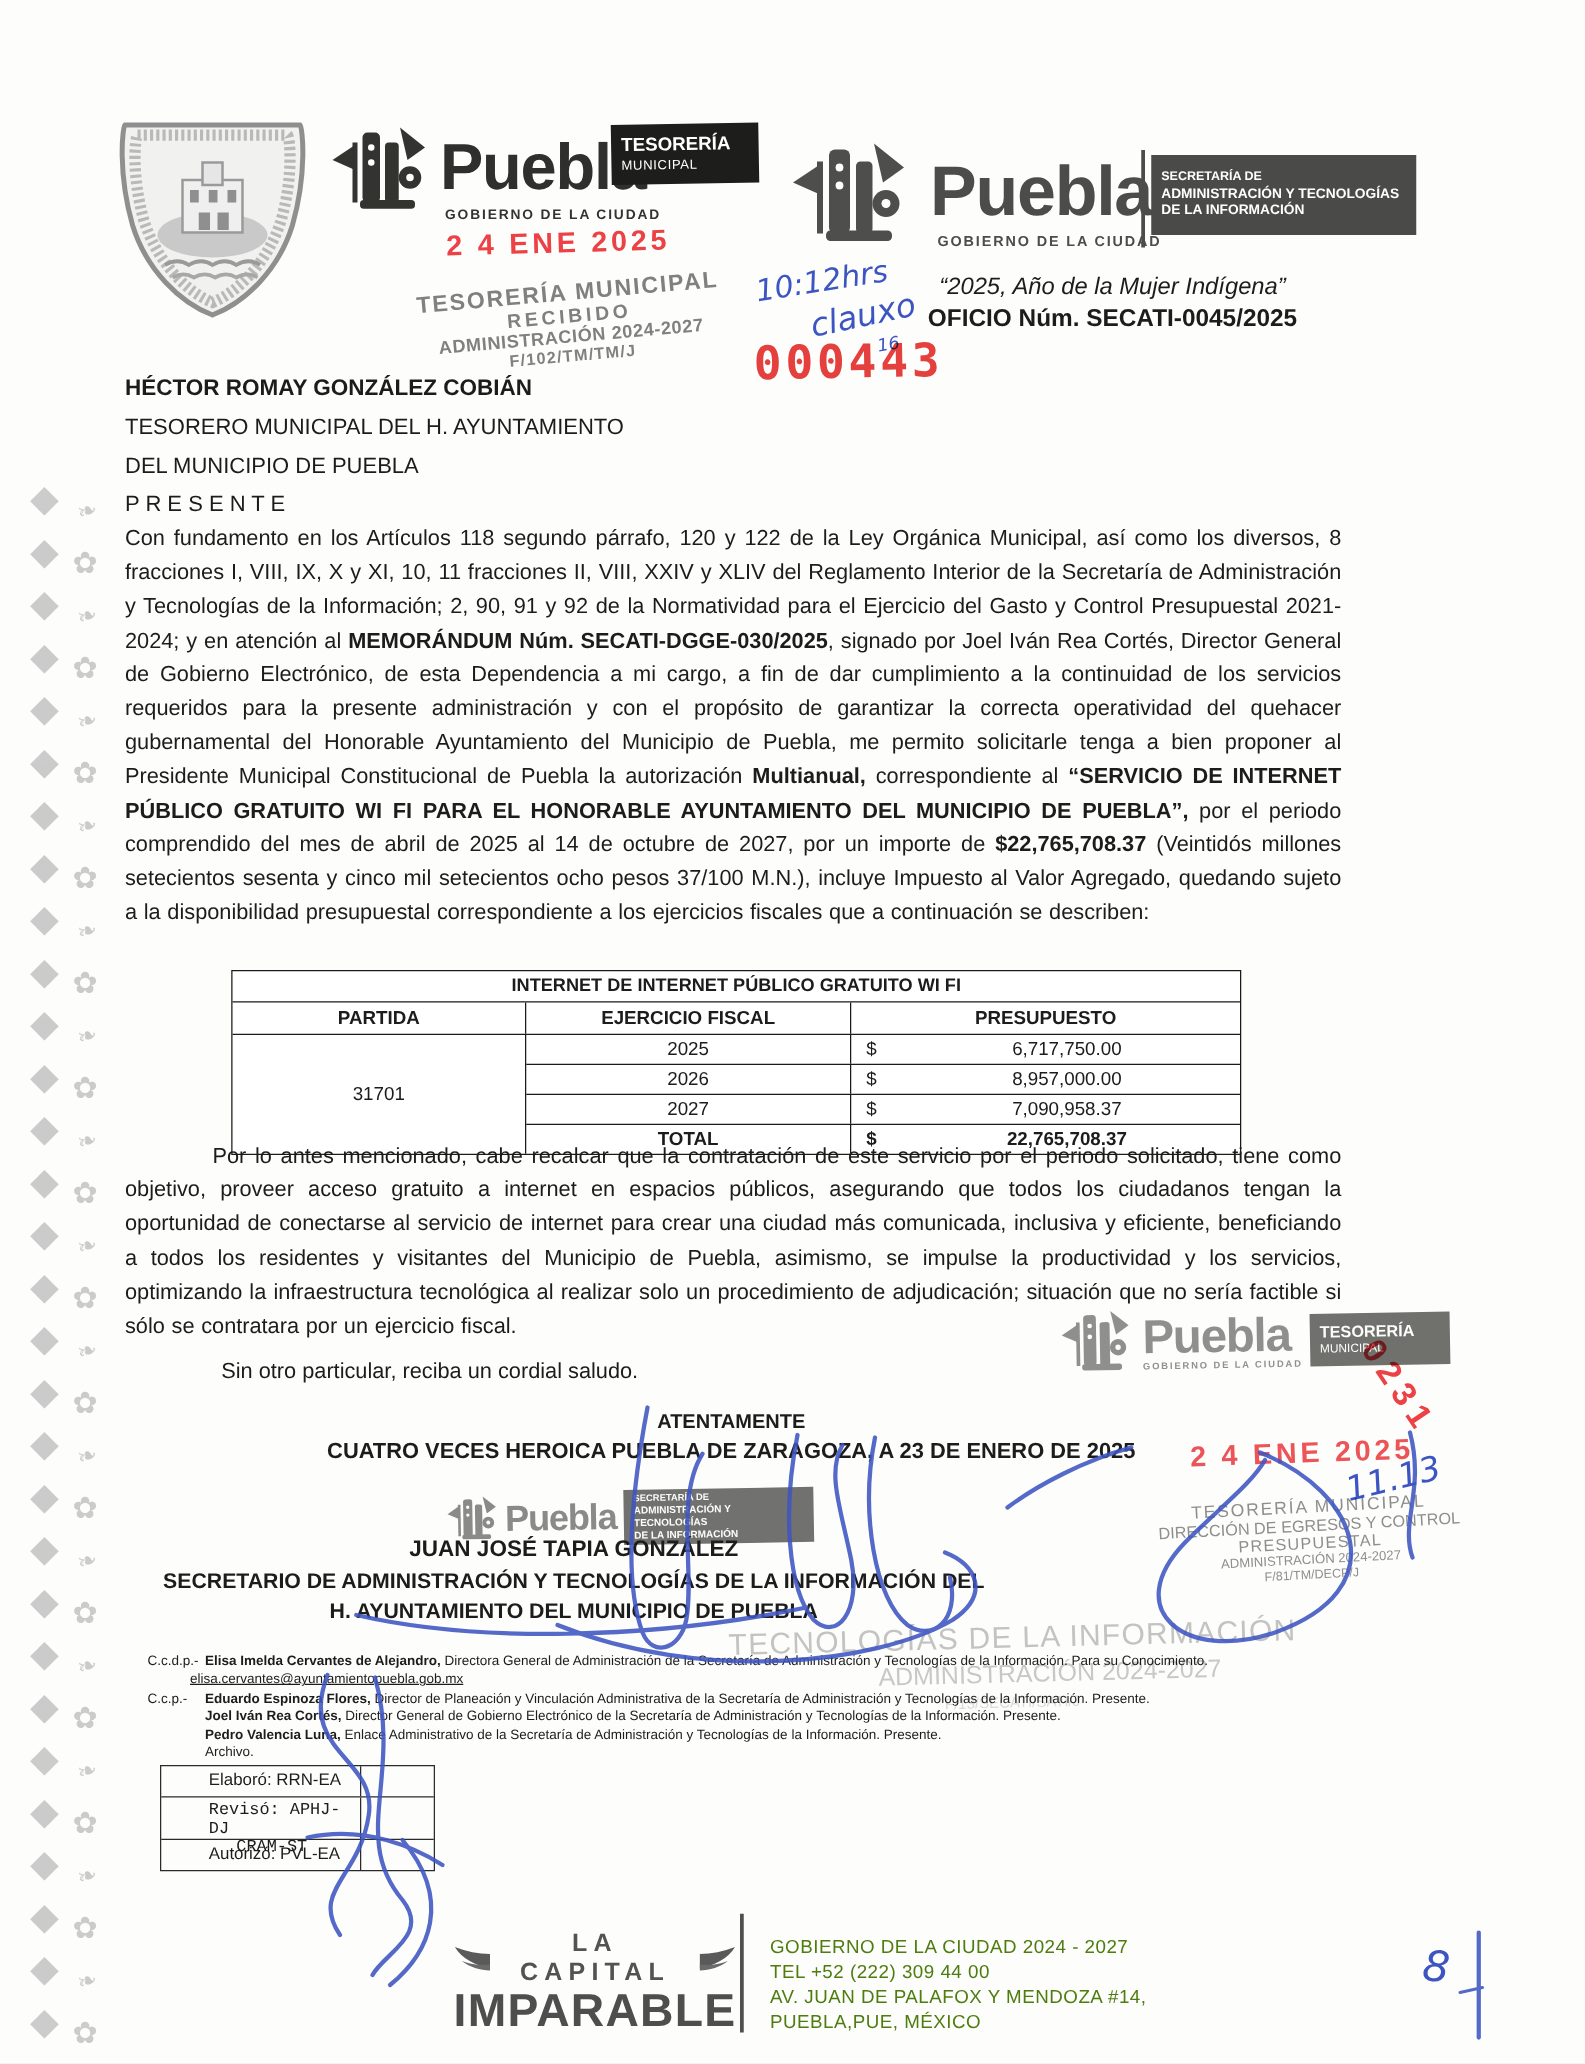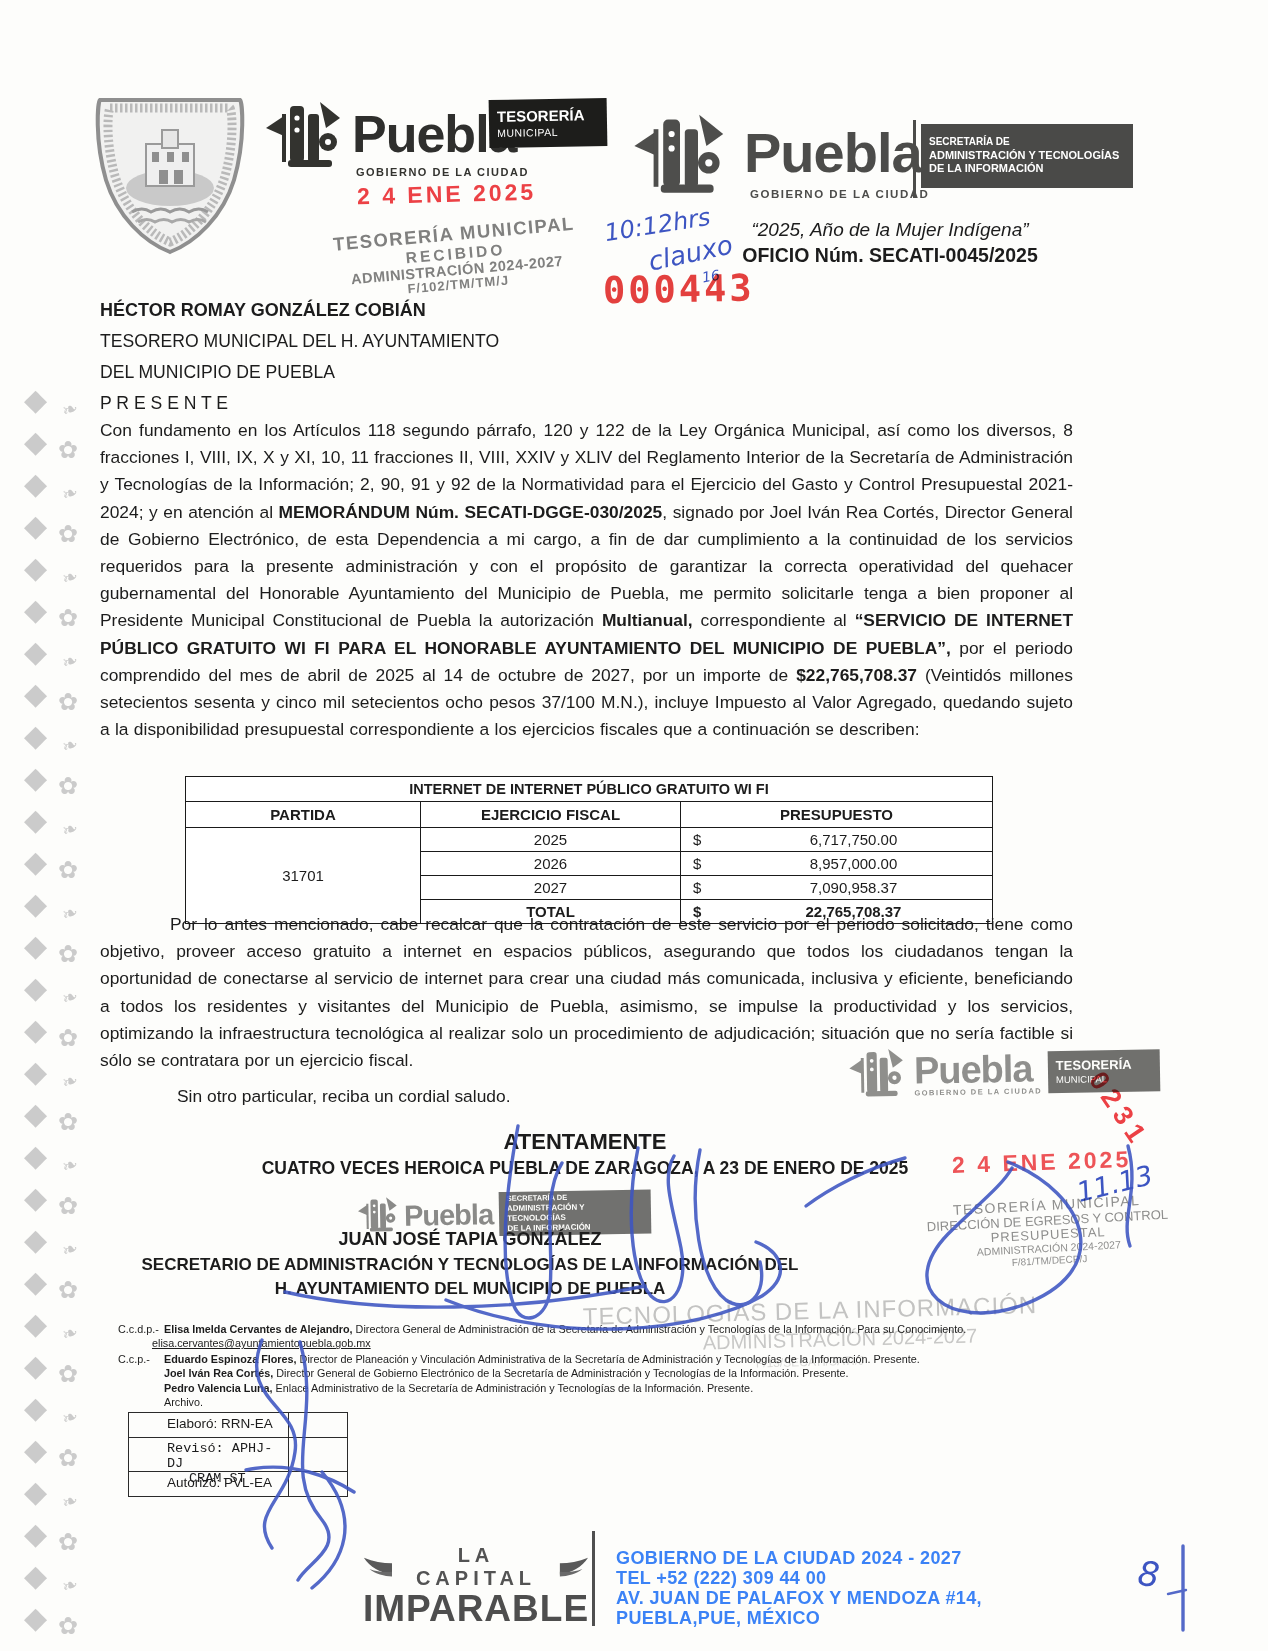--- a/index.html
+++ b/index.html
@@ -44,21 +44,21 @@
   .cc-row{display:flex;}
   .cc-label{width:46px;flex:none;}
   .cc-email{margin-left:34px;text-decoration:underline;}
   
   .appr{border:1.5px solid #2a2a2a;width:218px;font-size:13.5px;background:transparent;}
   .appr-row{display:flex;border-bottom:1.5px solid #2a2a2a;}
   .appr-row:last-child{border-bottom:none;}
   .appr-l{width:128px;border-right:1.5px solid #2a2a2a;padding:3px 0 3px 6px;box-sizing:border-box;margin-left:32px;}
   .appr-r{flex:1;}
   
-  .foot{color:#3b82f6;font-weight:bold;font-size:18px;line-height:20px;letter-spacing:.4px;}
+  .foot{color:#4d7c0f;font-weight:normal;font-size:15px;line-height:20px;letter-spacing:.4px;}
   .tv{position:absolute;font-family:"DejaVu Sans",sans-serif;color:#c3c3c3;opacity:.85;}
   svg{display:block;}
 </style>
 </head>
 <body>
 
 <div id="page">
 
   <div id="talavera" class="abs" style="left:18px;top:382px;width:78px;height:1266px;overflow:hidden;">
       <span class="tv" style="left: 6px; top: 0px; font-size: 30px;">◆</span>
@@ -283,21 +283,21 @@
         <div class="tagline" style="font-size:7.5px;color:#7d7d7b;">GOBIERNO DE LA CIUDAD</div>
       </div>
       <div class="badge" style="width:112px;height:42px;background:#58585б;background:#585856;margin-left:6px;">
         <span class="b" style="font-size:13px;">TESORERÍA</span>
         <span style="font-size:9.5px;">MUNICIPAL</span>
       </div>
     </div>
   </div>
 
   <div class="abs ctr" style="left:195px;top:1129px;width:780px;">
-    <div class="b" style="font-size:22px;">ATENTAMENTE</div>
+    <div class="b" style="font-size:16px;">ATENTAMENTE</div>
     <div class="b" style="font-size:17.5px;margin-top:3px;">CUATRO VECES HEROICA PUEBLA DE ZARAGOZA, A 23 DE ENERO DE 2025</div>
   </div>
 
   <div class="abs redstamp" style="left:952px;top:1149px;font-size:23px;transform:rotate(-2deg);opacity:.9;">2 4 ENE 2025</div>
   <div class="abs ink" style="left:1076px;top:1168px;font-size:27px;transform:rotate(-14deg);">11.13</div>
 
   <div class="abs" style="left:356px;top:1192px;opacity:.8;mix-blend-mode:multiply;transform:rotate(-1deg);">
     <div style="display:flex;align-items:center;">
       <div class="pb-cluster" style="width:44px;height:42px;">
           <svg width="100%" height="100%" viewBox="0 0 84 80">
@@ -315,21 +315,21 @@
         </div>
       <div class="wordmark" style="font-size:29px;color:#6e6e6c;margin-left:4px;">Puebla</div>
       <div class="badge" style="width:152px;height:44px;background:#4f4f4d;margin-left:6px;">
         <span class="b" style="font-size:7.5px;">SECRETARÍA DE</span>
         <span class="b" style="font-size:8px;">ADMINISTRACIÓN Y TECNOLOGÍAS</span>
         <span class="b" style="font-size:8px;">DE LA INFORMACIÓN</span>
       </div>
     </div>
   </div>
 
-  <div class="abs ctr" style="left:110px;top:1229px;width:720px;z-index:3;">
+  <div class="abs ctr" style="left:99px;top:1229px;width:720px;z-index:3;">
     <div class="b" style="font-size:18px;">JUAN JOSÉ TAPIA GONZÁLEZ</div>
     <div class="b" style="font-size:17px;margin-top:5px;">SECRETARIO DE ADMINISTRACIÓN Y TECNOLOGÍAS DE LA INFORMACIÓN DEL</div>
     <div class="b" style="font-size:17px;margin-top:4px;">H. AYUNTAMIENTO DEL MUNICIPIO DE PUEBLA</div>
   </div>
 
   <div class="abs ghost ctr" style="left:540px;top:1297px;width:540px;font-size:24px;letter-spacing:1px;transform:rotate(-1.5deg);opacity:.65;">TECNOLOGÍAS DE LA INFORMACIÓN</div>
   <div class="abs ghost ctr" style="left:660px;top:1328px;width:360px;font-size:20px;transform:rotate(-1.5deg);opacity:.6;">ADMINISTRACIÓN 2024-2027</div>
   <div class="abs ghost ctr" style="left:690px;top:1355px;width:240px;font-size:12px;transform:rotate(-1.5deg);opacity:.4;">F/13/SECATI/SATI/J</div>
 
   <div class="abs graystamp ctr" style="left:922px;top:1198px;width:252px;transform:rotate(-3deg);opacity:.78;">

